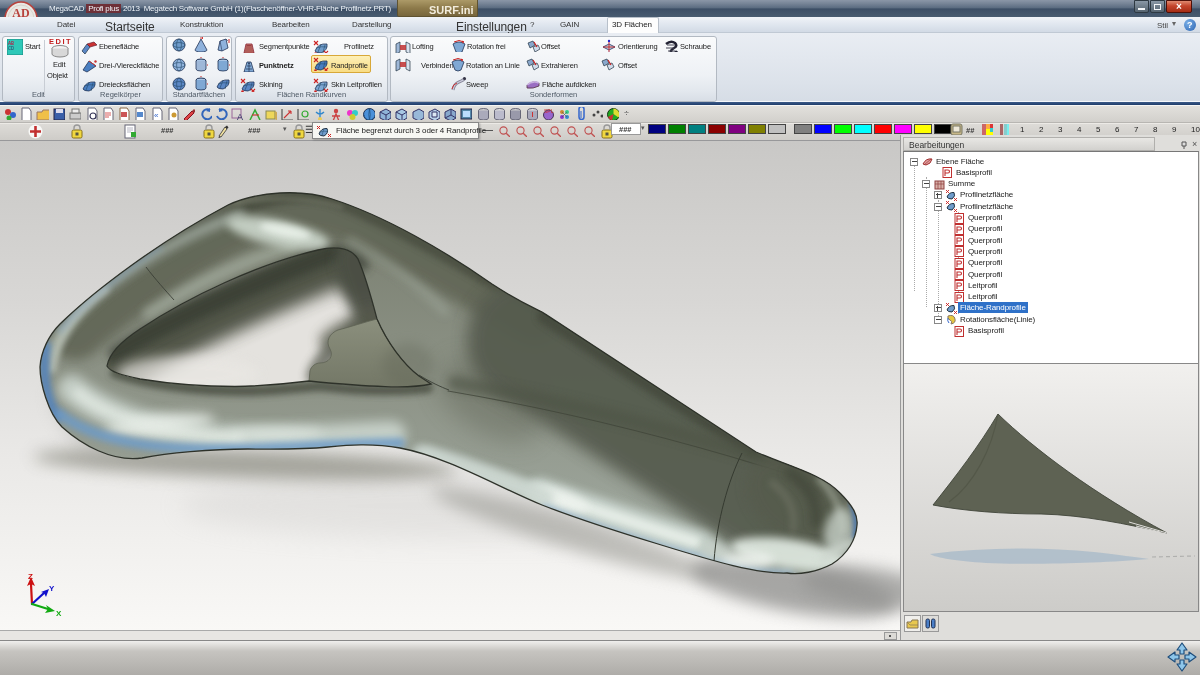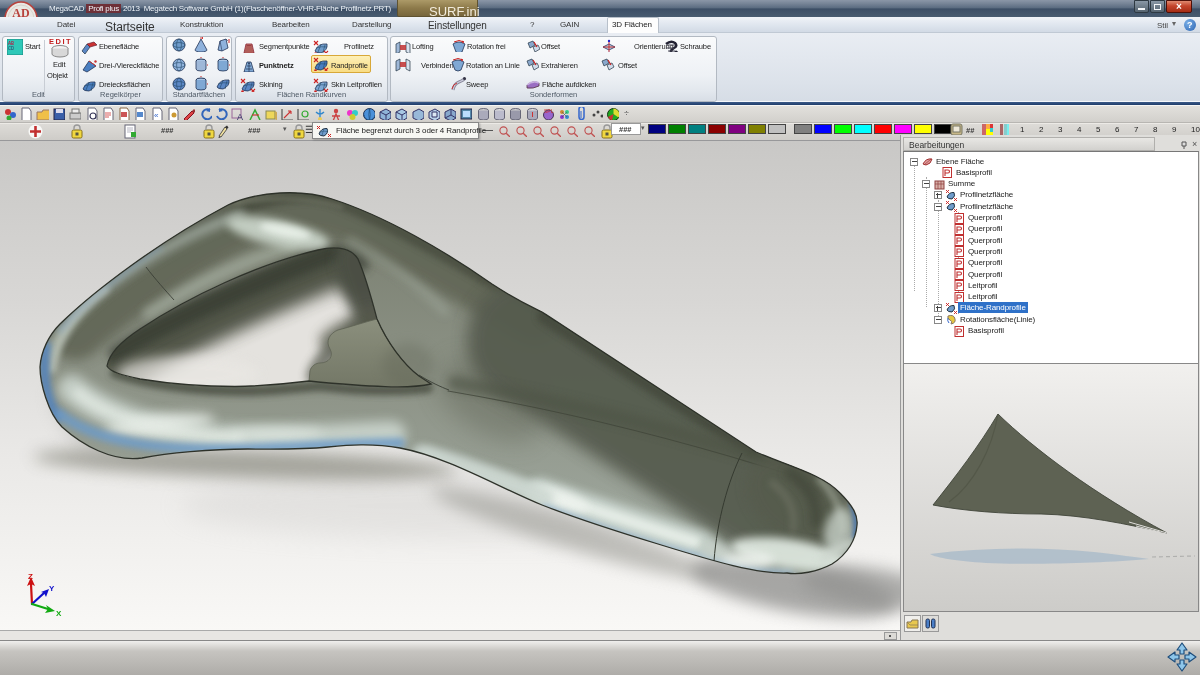--- a/index.html
+++ b/index.html
@@ -6,21 +6,21 @@
 .abs{position:absolute;}
 .txt{position:absolute;white-space:nowrap;}
 </style></head><body>
 <div class="abs" style="left:0;top:0;width:1200px;height:17px;
  background:linear-gradient(180deg,#64748a 0%,#52647a 45%,#3d4f66 55%,#485b70 100%);">
  <div class="abs" style="left:0;top:0;width:1200px;height:8px;background:linear-gradient(180deg,rgba(255,255,255,0.25),rgba(255,255,255,0.05));"></div>
 </div>
 <div class="txt" style="left:49px;top:4px;font-size:8px;letter-spacing:-0.25px;color:#eef3f8;">MegaCAD <span style="background:#6e3038;padding:0 2px;">Profi plus</span> 2013&nbsp; Megatech Software GmbH (1)(Flaschenöffner-VHR-Fläche Profilnetz.PRT)</div>
 <div class="abs" style="left:397px;top:0;width:81px;height:17px;border-radius:0 0 0 0;
  background:linear-gradient(180deg,#ac9a68 0%,#8d7a4a 50%,#77663c 100%);border:1px solid #5f5230;border-top:none;border-radius:0 0 2px 2px;"></div>
-<div class="txt" style="left:429px;top:4px;font-size:13px;font-weight:normal;color:#f2ecdc;">SURF.ini</div>
+<div class="txt" style="left:429px;top:4px;font-size:11px;font-weight:bold;color:#f2ecdc;">SURF.ini</div>
 <div class="abs" style="left:1134px;top:0;width:15px;height:13px;background:linear-gradient(#8a98a6,#55636f);border:1px solid #2e3942;border-radius:0 0 2px 2px;">
  <div class="abs" style="left:3px;top:7px;width:7px;height:2px;background:#f4f6f8;"></div>
   </div>
 <div class="abs" style="left:1150px;top:0;width:15px;height:13px;background:linear-gradient(#8a98a6,#55636f);border:1px solid #2e3942;border-radius:0 0 2px 2px;">
  <div class="abs" style="left:3px;top:3px;width:7px;height:6px;border:1px solid #f4f6f8;"></div>
   </div>
 <div class="abs" style="left:1166px;top:0;width:26px;height:13px;background:linear-gradient(#e08a70,#c4452c 45%,#a52c14);border:1px solid #4e1008;border-radius:0 0 2px 2px;">
  <div class="txt" style="left:9px;top:0px;font-size:10px;color:#fff;font-weight:bold;">×</div>
   </div>
 <svg class="abs" style="left:4px;top:1px;" width="34" height="36" viewBox="0 0 34 36">
@@ -30,21 +30,21 @@
 <rect x="2" y="20" width="30" height="7" fill="#e2ddd4" opacity="0.9"></rect>
 <text x="17" y="26" font-size="6.5" font-weight="bold" fill="#b8413c" text-anchor="middle" font-family="Liberation Sans">MegaCAD</text>
 </svg>
 <div class="abs" style="left:0;top:17px;width:1200px;height:16px;
  background:linear-gradient(180deg,#f0f3f8,#dde4ed 60%,#d2dae5);border-bottom:1px solid #c0c9d4;"></div>
 <div class="txt" style="left:57px;top:20px;font-size:8px;letter-spacing:-0.1px;color:#333;">Datei</div>
 <div class="txt" style="left:105px;top:20px;font-size:12px;letter-spacing:-0.1px;color:#333;">Startseite</div>
 <div class="txt" style="left:180px;top:20px;font-size:8px;letter-spacing:-0.1px;color:#333;">Konstruktion</div>
 <div class="txt" style="left:272px;top:20px;font-size:8px;letter-spacing:-0.1px;color:#333;">Bearbeiten</div>
 <div class="txt" style="left:352px;top:20px;font-size:8px;letter-spacing:-0.1px;color:#333;">Darstellung</div>
-<div class="txt" style="left:428px;top:20px;font-size:10px;letter-spacing:-0.1px;color:#333;">Einstellungen</div>
+<div class="txt" style="left:456px;top:20px;font-size:12px;letter-spacing:-0.1px;color:#333;">Einstellungen</div>
 <div class="txt" style="left:530px;top:20px;font-size:8px;letter-spacing:-0.1px;color:#333;">?</div>
 <div class="txt" style="left:560px;top:20px;font-size:8px;letter-spacing:-0.1px;color:#333;">GAIN</div>
 <div class="abs" style="left:607px;top:17px;width:52px;height:16px;background:#fdfdfd;border:1px solid #b8c0ca;border-bottom:none;border-radius:2px 2px 0 0;"></div>
 <div class="txt" style="left:612px;top:20px;font-size:8px;letter-spacing:-0.1px;color:#222;">3D Flächen</div>
 <div class="txt" style="left:1157px;top:21px;font-size:8px;color:#444;">Stil</div>
 <div class="txt" style="left:1172px;top:19px;font-size:8px;color:#666;">▾</div>
 <div class="abs" style="left:1184px;top:19px;width:12px;height:12px;border-radius:6px;background:radial-gradient(circle at 4px 4px,#7ab0e8,#2a62b0);"></div>
 <div class="txt" style="left:1187px;top:20px;font-size:9px;color:#fff;font-weight:bold;">?</div>
 <div class="abs" style="left:0;top:33px;width:1200px;height:71px;
  background:linear-gradient(180deg,#e9edf3,#dce2ea 70%,#d5dce5);"></div>
@@ -228,21 +228,21 @@
     <path d="M2,9 Q8,4 14,7 L14,10 Q8,13 2,12 Z" fill="#9a6ec2" stroke="#534" stroke-width="0.8"></path>
     <path d="M2,9 Q8,4 14,7" stroke="#c8b0e0" stroke-width="1.5" fill="none"></path>
   </svg>
 <div class="txt" style="left:542px;top:80px;font-size:7.5px;letter-spacing:-0.15px;color:#222;">Fläche aufdicken</div>
 <svg class="abs" style="left:601px;top:39px;" width="14" height="13" viewBox="0 0 14 13">
     <path d="M2,8 L8,5 L14,8 L8,11 Z" fill="#bcd" stroke="#236" stroke-width="0.8"></path>
     <path d="M8,2 L8,14 M2,8 L14,8" stroke="#c22" stroke-width="0.9"></path>
     <circle cx="8" cy="2" r="1.2" fill="#22c"></circle>
     <circle cx="8" cy="14" r="1.2" fill="#22c"></circle>
   </svg>
-<div class="txt" style="left:618px;top:42px;font-size:7.5px;letter-spacing:-0.15px;color:#222;margin-left:16px;">Orientierung</div>
+<div class="txt" style="left:618px;top:42px;font-size:7.5px;letter-spacing:-0.15px;color:#222;">Orientierung</div>
 <svg class="abs" style="left:600px;top:57px;" width="15" height="14" viewBox="0 0 15 14">
     <path d="M2,4 L7,2 L9,6 L4,9 Z" fill="#8aa8cc" stroke="#234" stroke-width="0.7"></path>
     <path d="M7,8 L12,6 L14,10 L9,13 Z" fill="#d0dcea" stroke="#234" stroke-width="0.7"></path>
     <path d="M8,3 L11,8" stroke="#c22" stroke-width="1.2"></path>
   </svg>
 <div class="txt" style="left:618px;top:61px;font-size:7.5px;letter-spacing:-0.15px;color:#222;">Offset</div>
 <svg class="abs" style="left:663px;top:39px;" width="16" height="13" viewBox="0 0 16 13">
     <path d="M3,5 Q8,1 12,4 Q15,7 11,9 Q6,12 9,14 Q12,15 14,12" stroke="#223" stroke-width="2.5" fill="none"></path>
     <path d="M4,6 l8,0 M3,9 l8,0 M5,12 l7,0" stroke="#445" stroke-width="1"></path>
   </svg>

